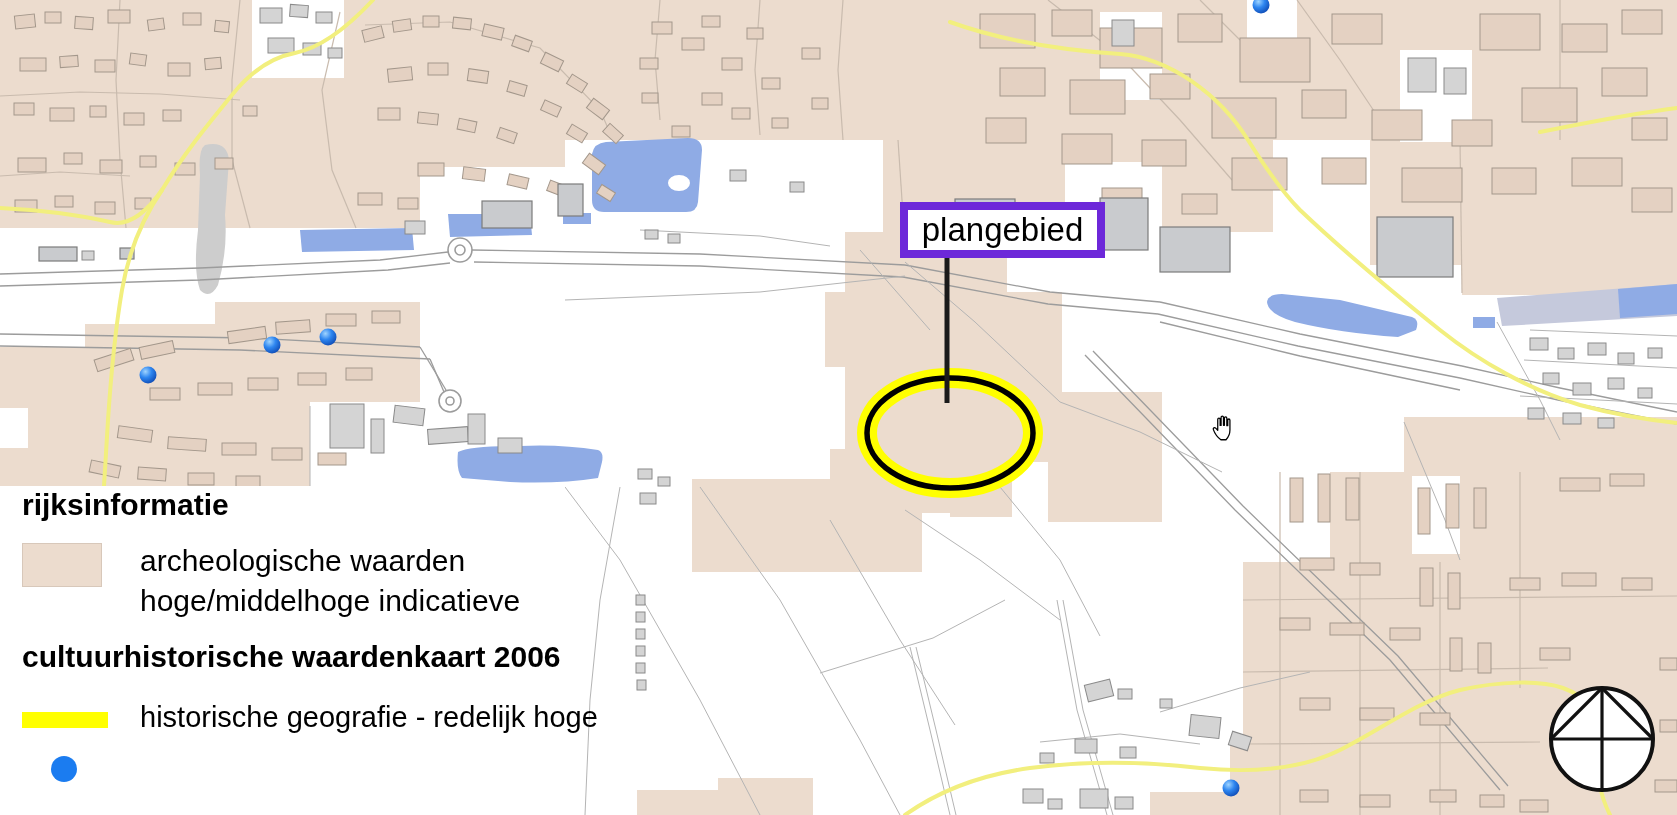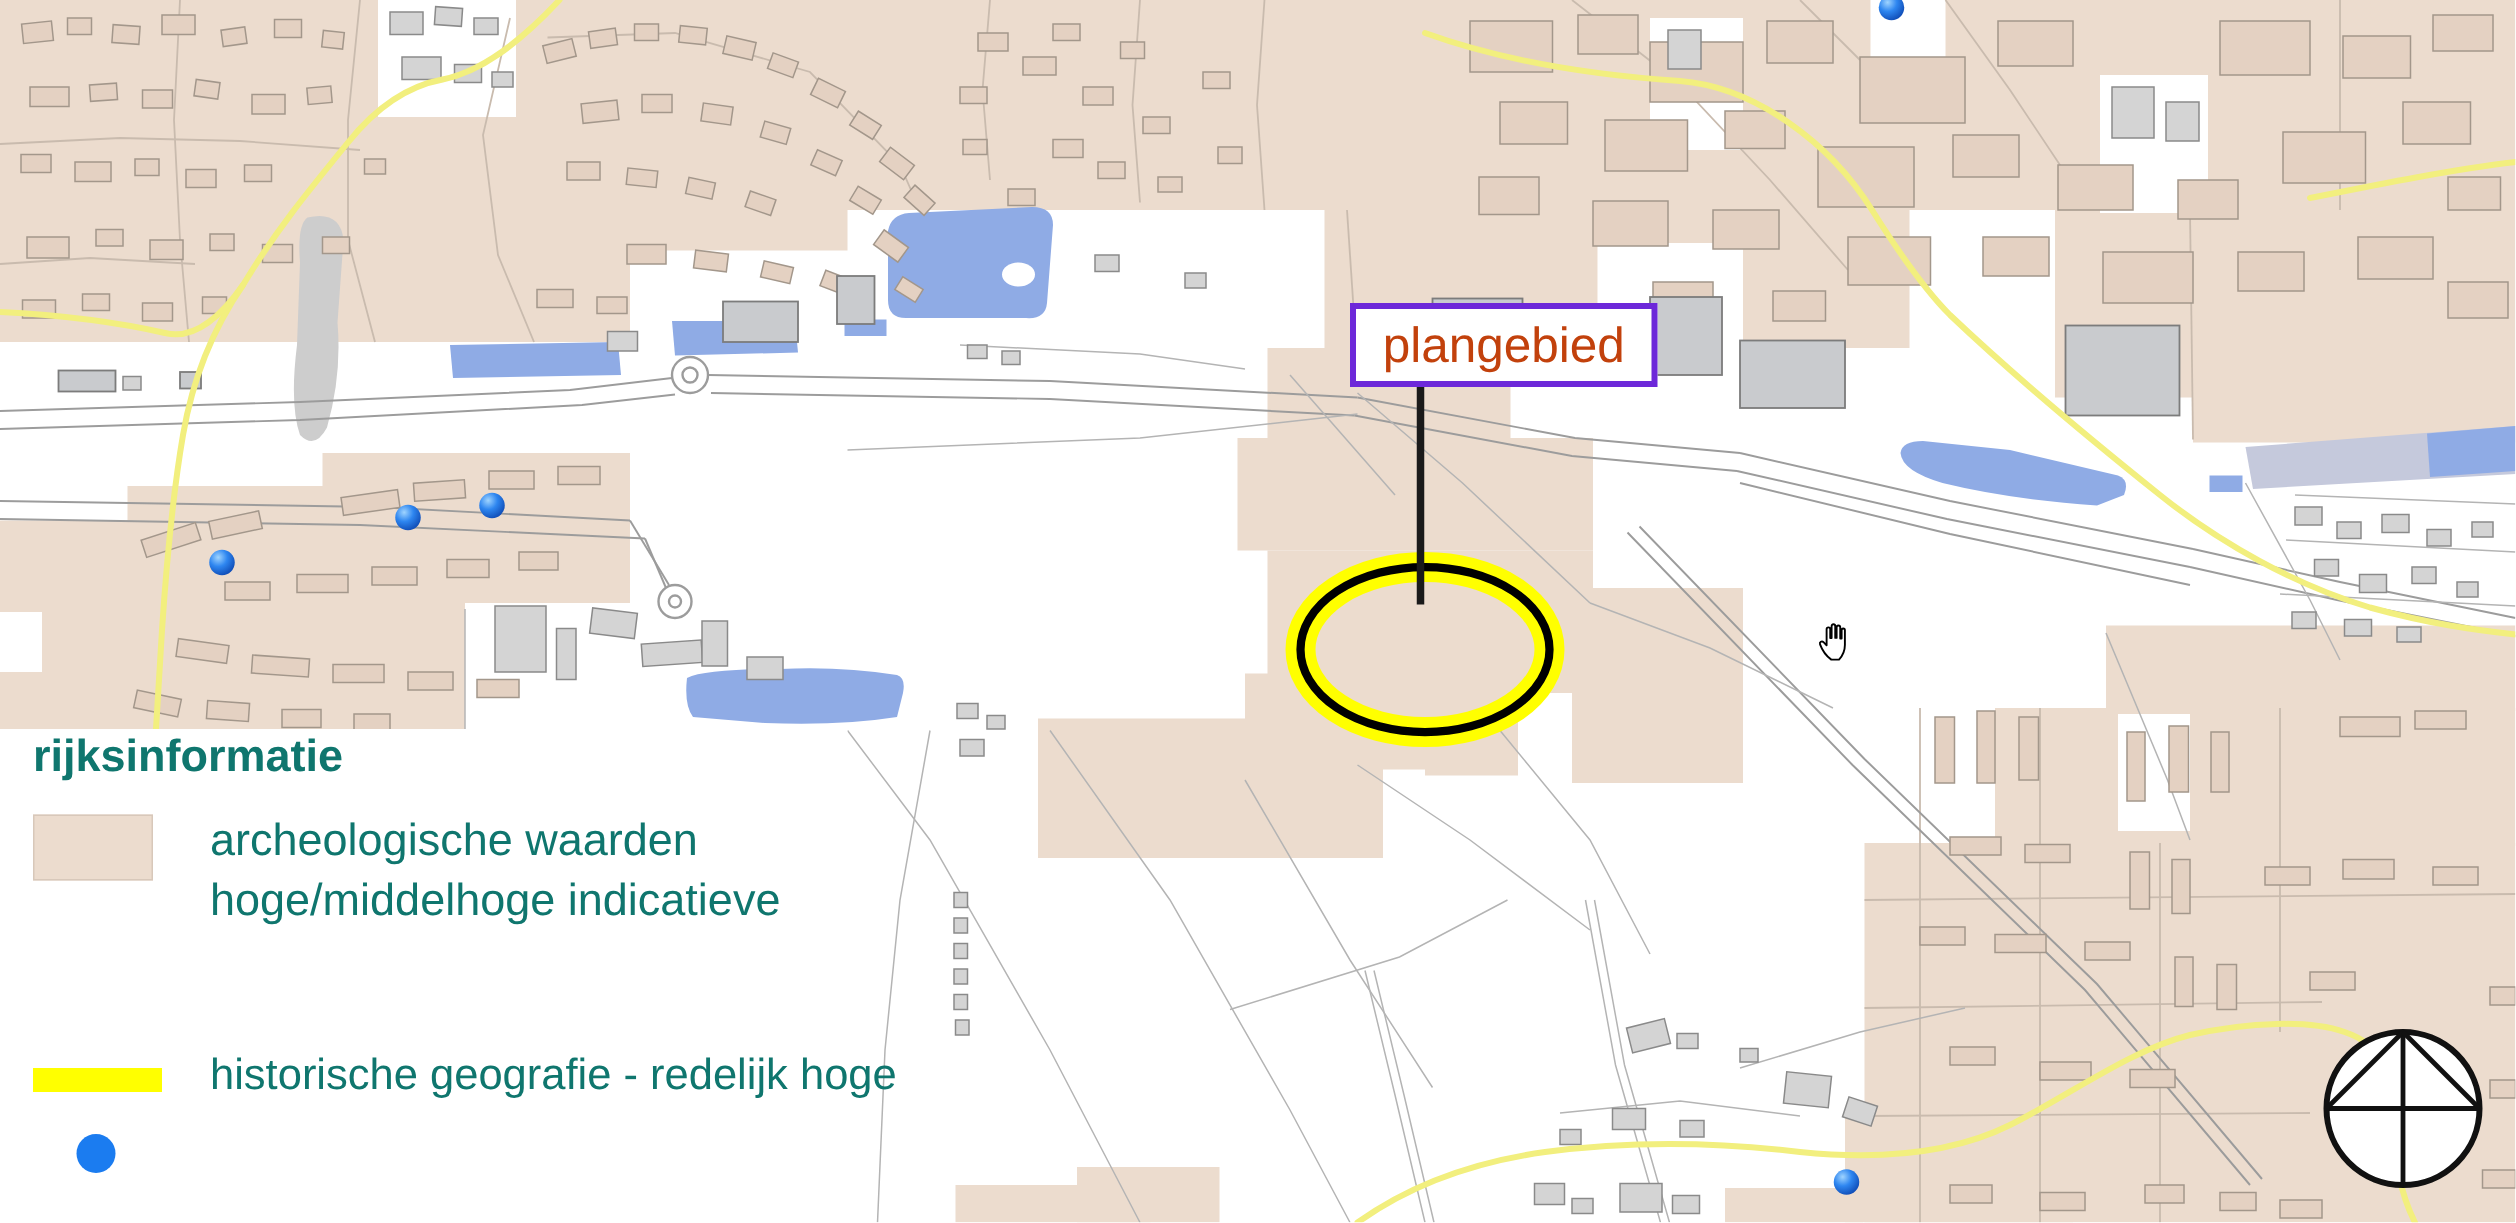--- a/index.html
+++ b/index.html
@@ -26,34 +26,34 @@
   .bldg-G{fill:#C9CBCE;stroke:#7C7C7C;stroke-width:1.2;}
   .road-y{fill:none;stroke:var(--road-yellow);stroke-width:4;stroke-linecap:round;stroke-linejoin:round;}
   .rab{fill:#ffffff;stroke:#9C9C9C;stroke-width:1.6;}
   .gray-pond{fill:#CDCDCD;}
   .ellipse-y{fill:none;stroke:var(--historic-geography-yellow);stroke-width:20;}
   .ellipse-k{fill:none;stroke:#000;stroke-width:5.5;}
   .leader{stroke:#1a1a1a;stroke-width:5;}
   .compass-line{stroke:#111;stroke-width:3.2;fill:none;}
   .hand{fill:#fff;stroke:#000;stroke-width:1.1;stroke-linejoin:round;}
   
-  .legend{position:absolute;left:0;top:486px;width:565px;height:329px;background:#fff;color:#0f766e;}
+  .legend{position:absolute;left:0;top:486px;width:565px;height:329px;background:#fff;color:#000000;}
   .lg-title{position:absolute;left:22px;font-size:30px;font-weight:bold;white-space:nowrap;}
   .lg-text{position:absolute;left:140px;font-size:30px;line-height:40px;white-space:nowrap;}
   .lg-text2{position:absolute;left:140px;font-size:29px;white-space:nowrap;}
   .lg-swatch{position:absolute;left:22px;top:57px;width:78px;height:42px;
              background:var(--archaeology-beige);border:1px solid #D8C8BA;}
   .lg-bar{position:absolute;left:22px;top:226px;width:86px;height:16px;
           background:var(--historic-geography-yellow);}
   .lg-dot{position:absolute;left:51px;top:270px;width:26px;height:26px;border-radius:50%;
           background:var(--bouwkunst-blue);}
   
   .callout{position:absolute;left:900px;top:202px;width:205px;height:56px;background:#fff;
-           border:4px solid #6d28d9;box-sizing:border-box;display:flex;align-items:center;
-           justify-content:center;font-size:33px;color:#c2410c;letter-spacing:0;}
+           border:8px solid #6d28d9;box-sizing:border-box;display:flex;align-items:center;
+           justify-content:center;font-size:33px;color:#000000;letter-spacing:0;}
 </style>
 </head>
 <body>
 
 <div class="stage">
 
   <svg id="map-svg" width="1677" height="815" viewBox="0 0 1677 815">
     <defs>
       <radialGradient id="dotGrad" cx="0.35" cy="0.3" r="0.8">
         <stop offset="0" stop-color="#9FD4FF"></stop>
@@ -442,19 +442,20 @@
 
   <div class="legend">
     <div class="lg-title" style="top:2px">rijksinformatie</div>
 
     <div class="lg-swatch"></div>
     <div class="lg-text" style="top:55px">
       <div>archeologische waarden</div>
       <div>hoge/middelhoge indicatieve</div>
     </div>
 
+    <div class="lg-title" style="top:154px">cultuurhistorische waardenkaart 2006</div>
 
     <div class="lg-bar"></div>
     <div class="lg-text2" style="top:215px">historische geografie - redelijk hoge</div>
 
     <div class="lg-dot"></div>
   </div>
 </div>
 
 </body></html>

